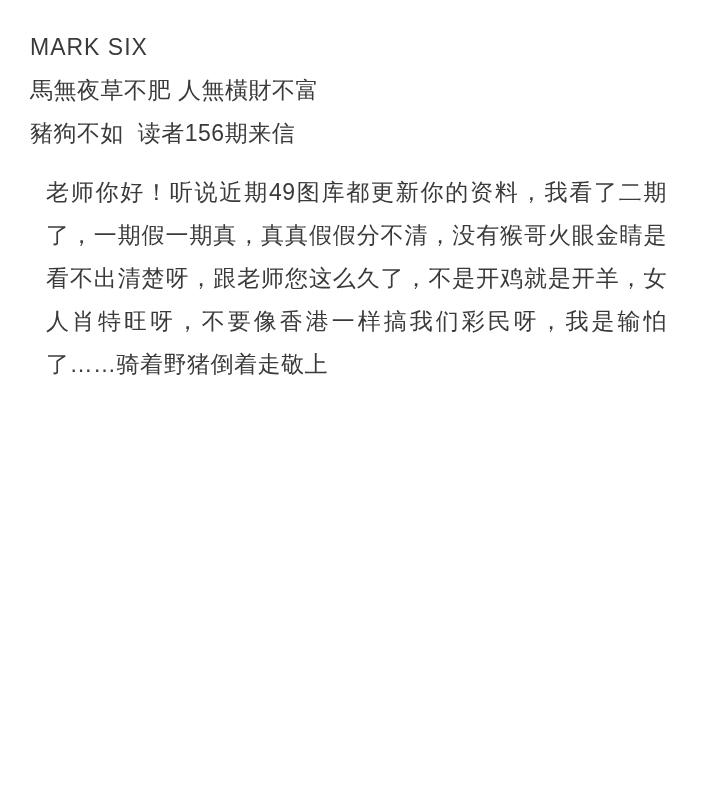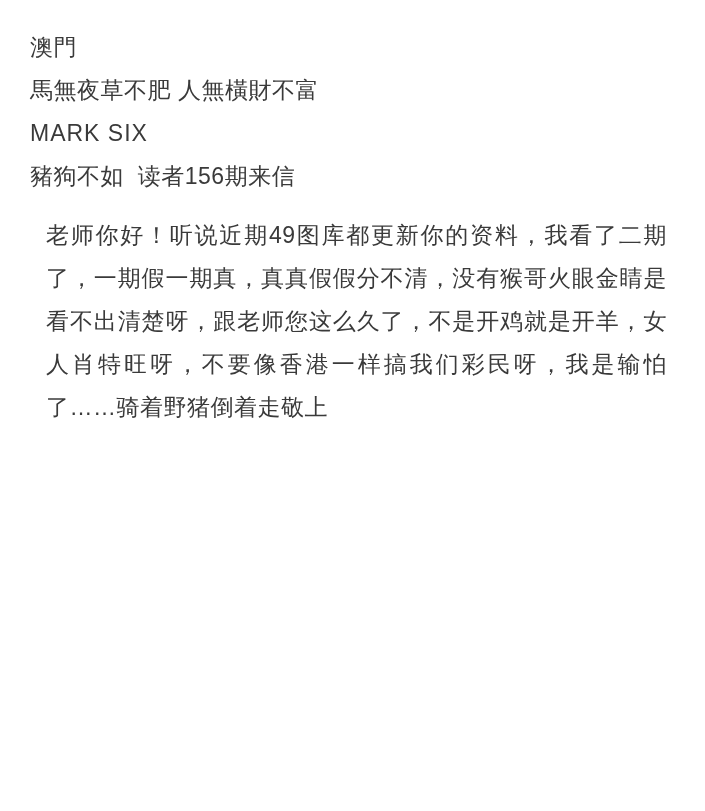--- a/index.html
+++ b/index.html
@@ -40,20 +40,19 @@
   }
   .latin {
     letter-spacing: 1px;
   }
 </style>
 </head>
 <body>
 
 <div class="page">
   <div class="article">
-    <div class="line">澳門</div>
+    <div class="line latin">MARK SIX</div>
     <div class="line">馬無夜草不肥 人無橫財不富</div>
-    <div class="line latin">MARK SIX</div>
     <div class="line">豬狗不如  读者156期来信</div>
     <p class="para">老师你好！听说近期49图库都更新你的资料，我看了二期了，一期假一期真，真真假假分不清，没有猴哥火眼金睛是看不出清楚呀，跟老师您这么久了，不是开鸡就是开羊，女人肖特旺呀，不要像香港一样搞我们彩民呀，我是输怕了……骑着野猪倒着走敬上</p>
     <div class="spacer"></div>
   </div>
 </div>
 
 </body></html>

